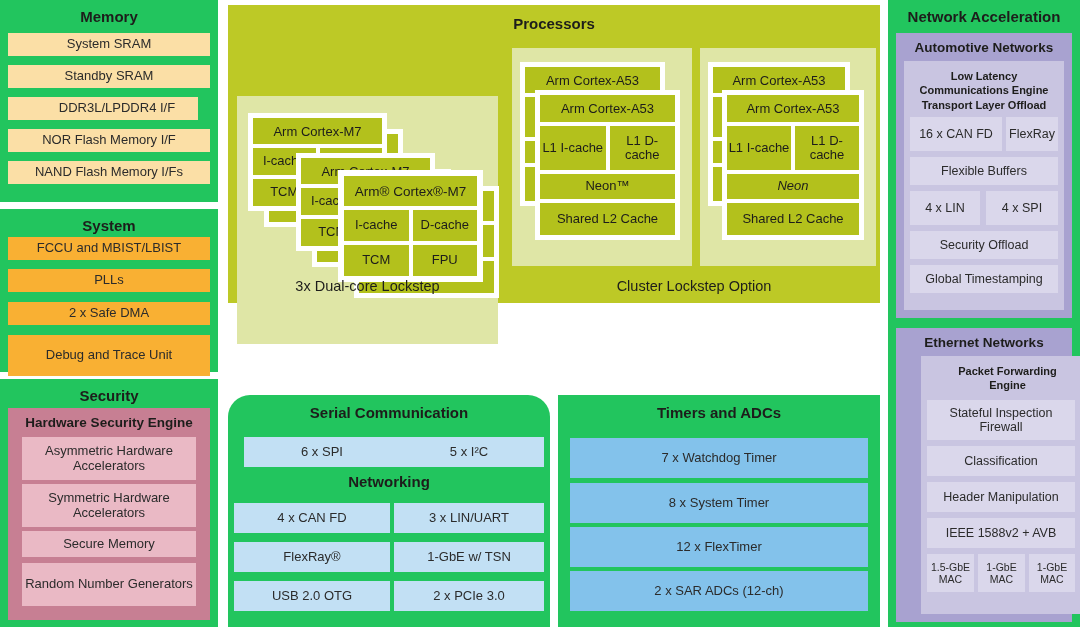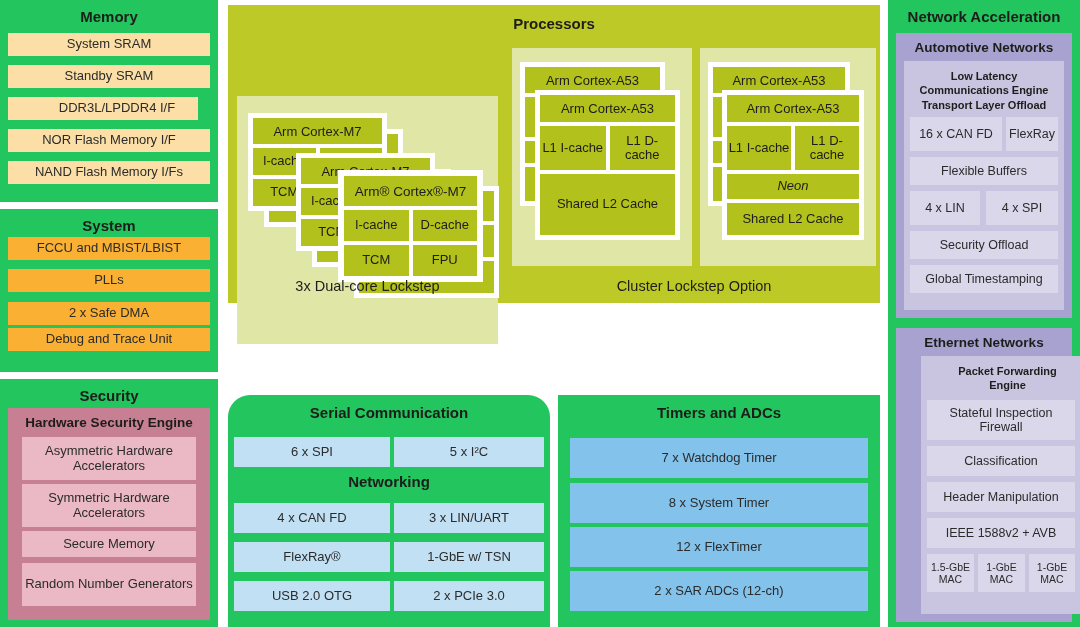--- a/index.html
+++ b/index.html
@@ -53,21 +53,21 @@
     <div class="box cream" style="left:8px;top:97px;width:190px;height:23px;padding-left:28px;">DDR3L/LPDDR4 I/F</div>
     <div class="box cream" style="left:8px;top:129px;width:202px;height:23px;">NOR Flash Memory I/F</div>
     <div class="box cream" style="left:8px;top:161px;width:202px;height:23px;">NAND Flash Memory I/Fs</div>
   </div>
 
   <div class="panel" style="left:0;top:209px;width:218px;height:163px;">
     <div class="ptitle">System</div>
     <div class="box orange" style="left:8px;top:28px;width:202px;height:23px;">FCCU and MBIST/LBIST</div>
     <div class="box orange" style="left:8px;top:60px;width:202px;height:23px;">PLLs</div>
     <div class="box orange" style="left:8px;top:93px;width:202px;height:23px;">2 x Safe DMA</div>
-    <div class="box orange" style="left:8px;top:119px;width:202px;height:23px;">Debug and Trace Unit</div>
+    <div class="box orange" style="left:8px;top:126px;width:202px;height:41px;">Debug and Trace Unit</div>
   </div>
 
   <div class="panel" style="left:0;top:379px;width:218px;height:248px;">
     <div class="ptitle">Security</div>
     <div class="pinkd" style="position:absolute;left:8px;top:29px;width:202px;height:212px;">
       <div class="inner-title">Hardware Security Engine</div>
       <div class="box pinkl" style="left:14px;top:29px;width:174px;height:43px;">Asymmetric Hardware Accelerators</div>
       <div class="box pinkl" style="left:14px;top:76px;width:174px;height:43px;">Symmetric Hardware Accelerators</div>
       <div class="box pinkl" style="left:14px;top:123px;width:174px;height:26px;">Secure Memory</div>
       <div class="box pinkl" style="left:14px;top:155px;width:174px;height:43px;">Random Number Generators</div>
@@ -144,20 +144,23 @@
         <div class="core-row">
             <div class="core-cell"></div>
           </div>
       </div>
       <div class="core-card" style="left:23px;top:42px;width:145px;height:150px;">
         <div class="a53-title" style="flex:0 0 27px;">Arm Cortex-A53</div>
         <div class="core-row" style="flex:0 0 44px;">
           <div class="core-cell">L1 I-cache</div>
           <div class="core-cell">L1 D-cache</div>
         </div>
+        <div class="core-row" style="flex:0 0 25px;">
+          <div class="core-cell">Neon™</div>
+        </div>
         <div class="core-row">
           <div class="core-cell">Shared L2 Cache</div>
         </div>
       </div>
     </div>
 
     <div class="subpanel olight" style="left:472px;top:43px;width:176px;height:218px;">
       <div class="core-card" style="left:8px;top:14px;width:142px;height:144px;">
         <div class="a53-title" style="flex:0 0 26px;">Arm Cortex-A53</div>
         <div class="core-row" style="flex:0 0 40px;">
@@ -186,21 +189,21 @@
       </div>
     </div>
 
     <div class="caption" style="left:9px;top:273px;width:261px;">3x Dual-core Lockstep</div>
     <div class="caption" style="left:284px;top:273px;width:364px;">Cluster Lockstep Option</div>
   </div>
 
 
   <div class="panel" style="left:228px;top:395px;width:322px;height:297px;border-radius:22px;">
     <div class="ptitle" style="padding-top:9px;">Serial Communication</div>
-    <div class="box lblue" style="left:6px;top:42px;width:156px;height:30px;text-align:center;">6 x SPI</div>
+    <div class="box lblue" style="left:16px;top:42px;width:156px;height:30px;text-align:center;">6 x SPI</div>
     <div class="box lblue" style="left:166px;top:42px;width:150px;height:30px;">5 x I²C</div>
     <div class="ptitle" style="position:absolute;left:0;top:78px;width:100%;padding-top:0;">Networking</div>
     <div class="box lblue" style="left:6px;top:108px;width:156px;height:30px;">4 x CAN FD</div>
     <div class="box lblue" style="left:166px;top:108px;width:150px;height:30px;">3 x LIN/UART</div>
     <div class="box lblue" style="left:6px;top:147px;width:156px;height:30px;">FlexRay®</div>
     <div class="box lblue" style="left:166px;top:147px;width:150px;height:30px;">1-GbE w/ TSN</div>
     <div class="box lblue" style="left:6px;top:186px;width:156px;height:30px;">USB 2.0 OTG</div>
     <div class="box lblue" style="left:166px;top:186px;width:150px;height:30px;">2 x PCIe 3.0</div>
   </div>
 

